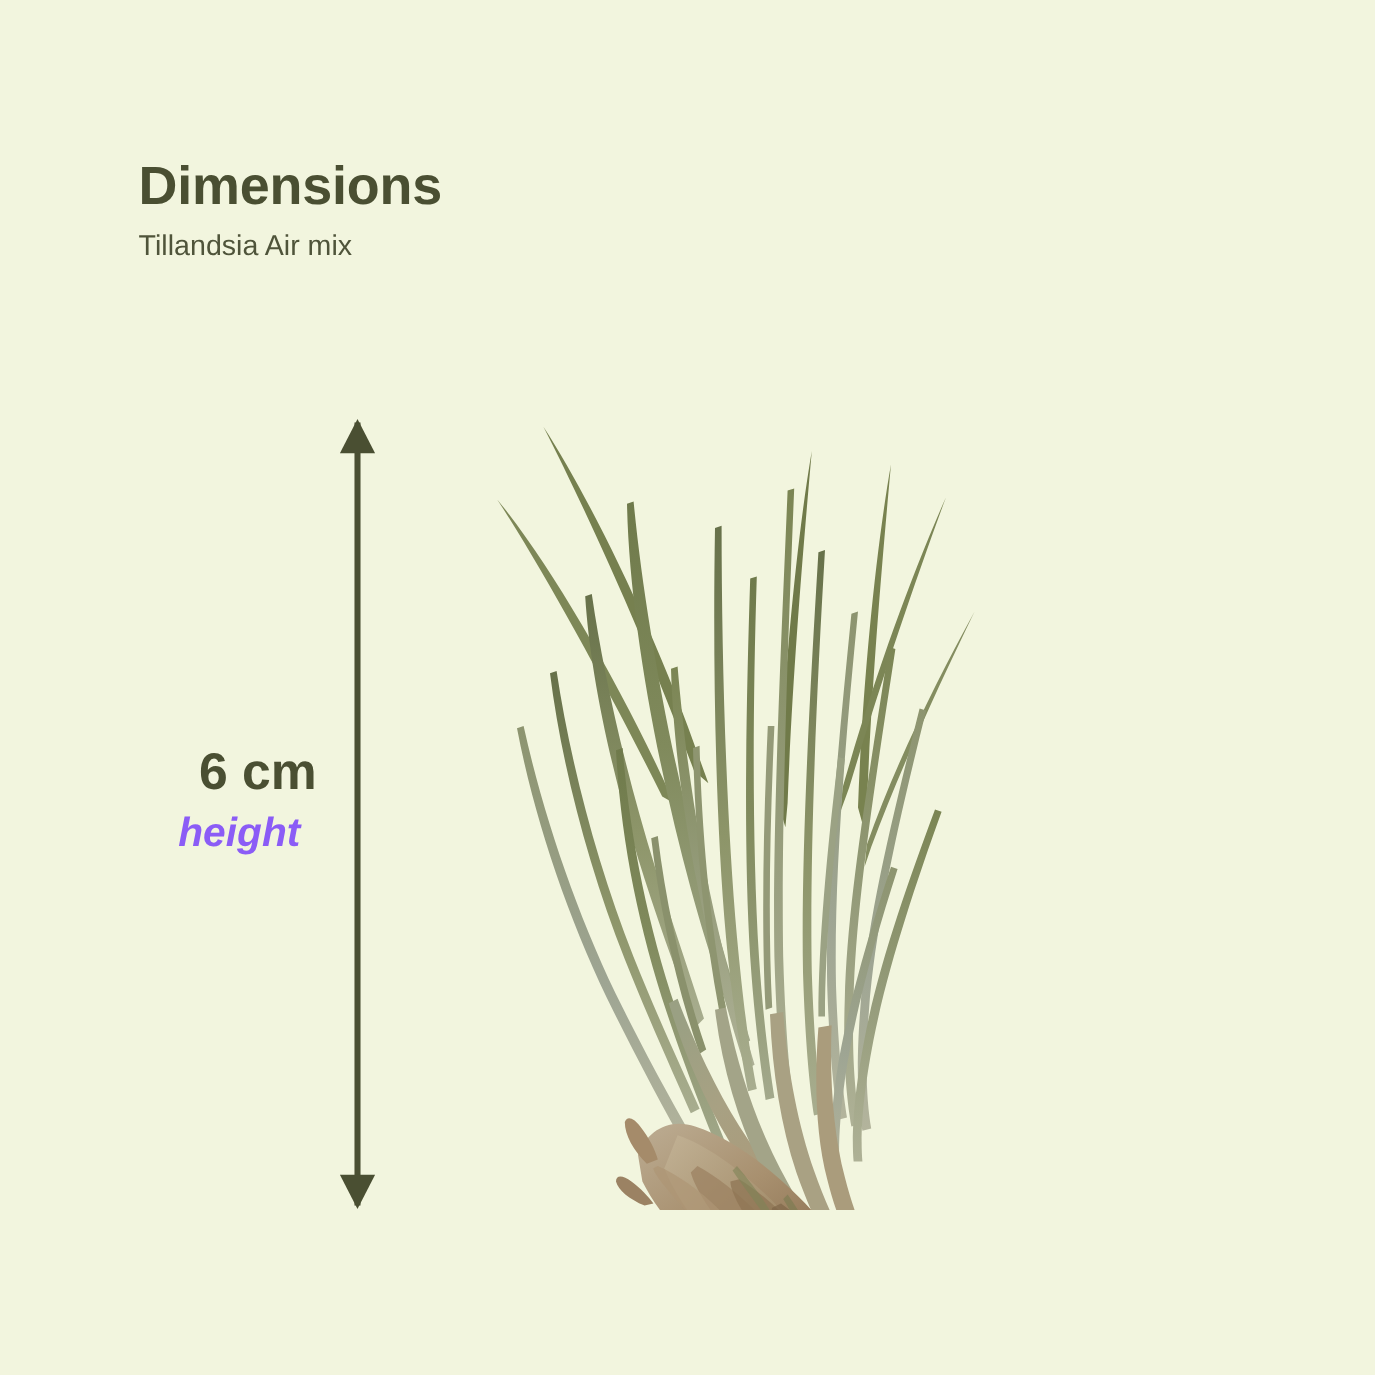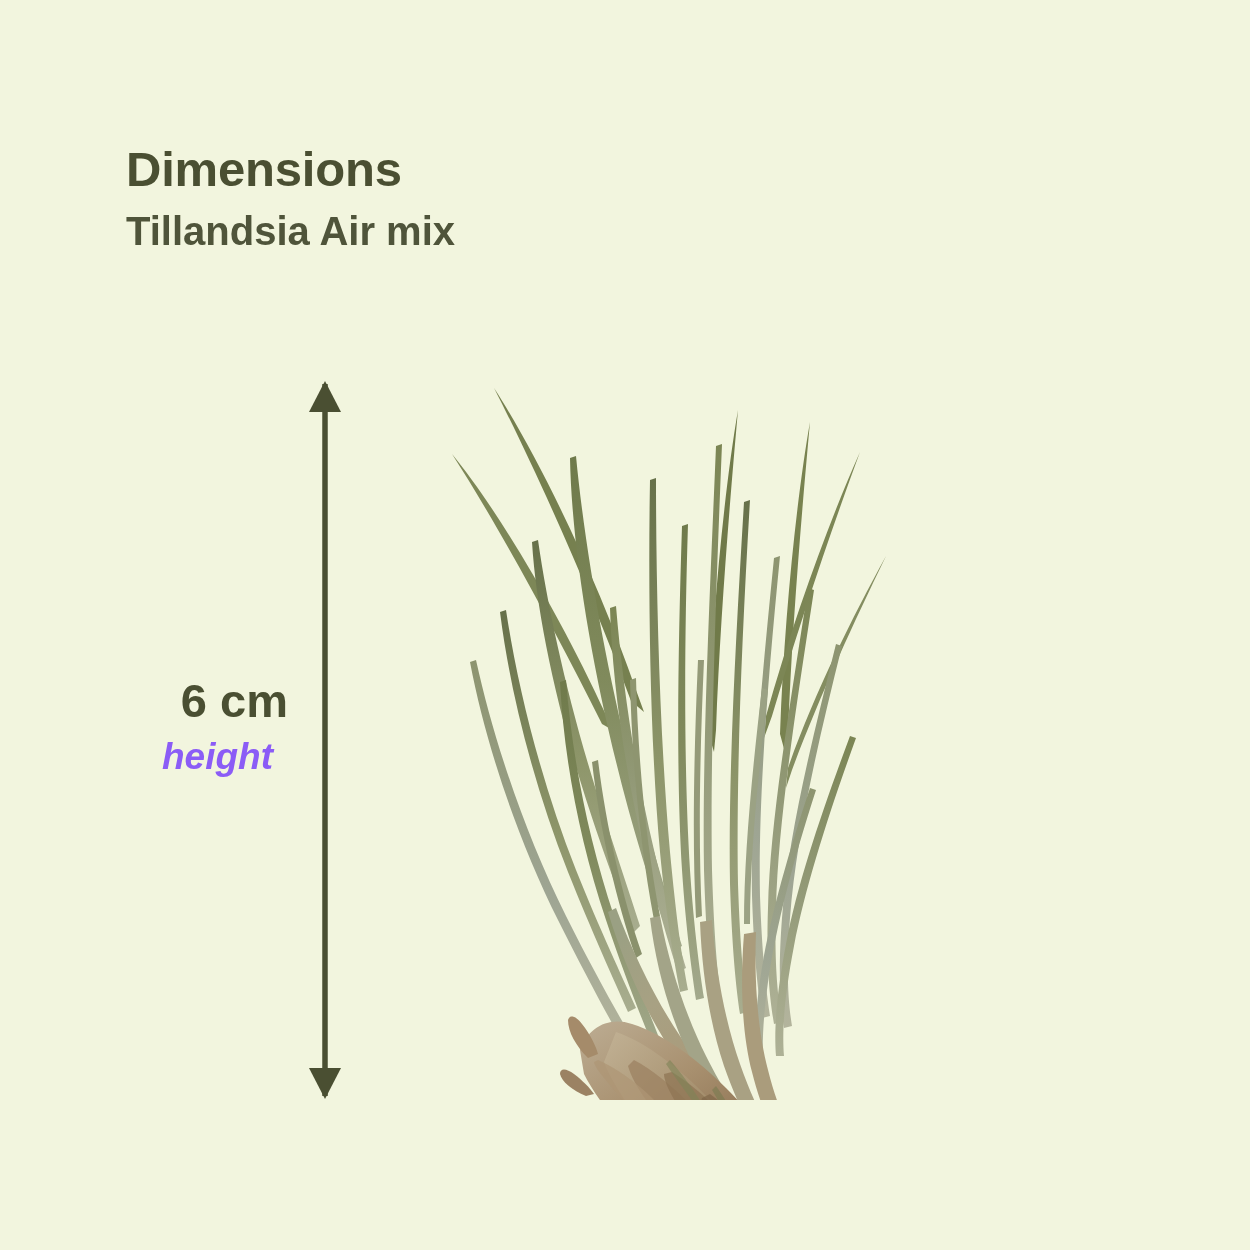--- a/index.html
+++ b/index.html
@@ -32,22 +32,22 @@
   .title {
     font-size: 49px;
     font-weight: bold;
     color: #4a4f32;
     letter-spacing: -0.2px;
     line-height: 1.05;
     margin: 0;
     white-space: nowrap;
   }
   .subtitle {
-    font-size: 40px;
-    font-weight: bold;
+    font-size: 26px;
+    font-weight: normal;
     color: #4f543a;
     line-height: 1.1;
     margin: 0;
     margin-top: 14px;
     white-space: nowrap;
   }
 
   
   .measure-label {
     position: absolute;

